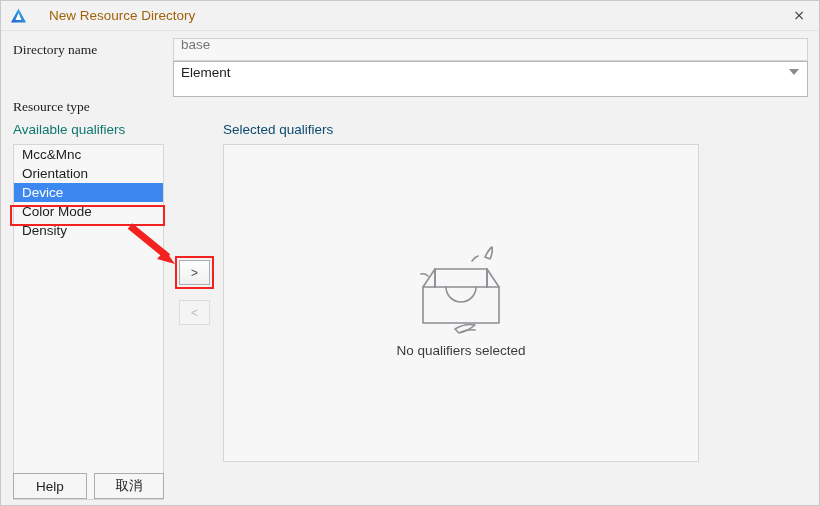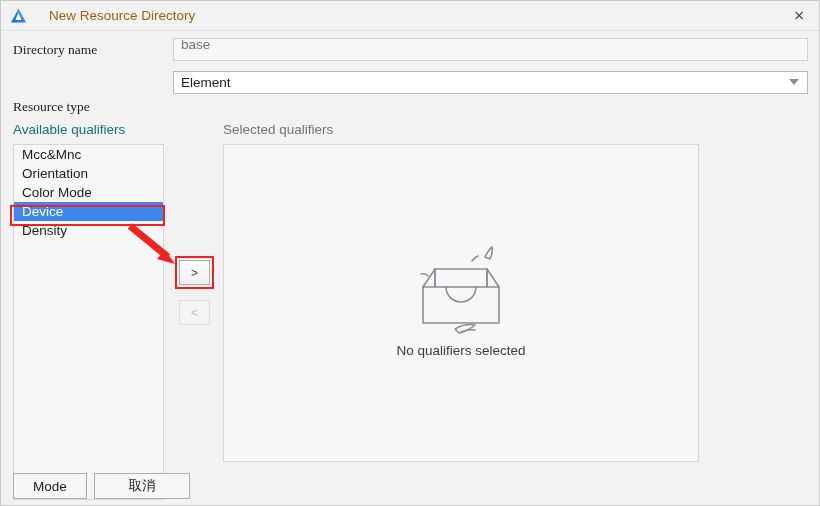--- a/index.html
+++ b/index.html
@@ -78,22 +78,22 @@
     border: 1px solid #d2d2d2;
     font-size: 13.5px;
     color: #9a9a9a;
     padding: 0 0 10px 7px;
     line-height: 21px;
     font-family: "Liberation Sans", sans-serif;
     outline: none;
   }
   #field-restype {
     position: absolute;
-    left: 172px; top: 70px;
-    width: 635px; height: 23px;
+    left: 172px; top: 60px;
+    width: 635px; height: 36px;
     box-sizing: border-box;
     background: #ffffff;
     border: 1px solid #b8b8b8;
   }
   #field-restype .value {
     position: absolute;
     left: 7px; top: 0;
     line-height: 21px;
     font-size: 13.5px;
     color: #1d1d1d;
@@ -112,21 +112,21 @@
     position: absolute;
     left: 12px; top: 121px;
     font-size: 13.5px;
     color: #0f766e;
     white-space: nowrap;
   }
   #heading-selected {
     position: absolute;
     left: 222px; top: 121px;
     font-size: 13.5px;
-    color: #737373;
+    color: #0c4a6e;
     white-space: nowrap;
   }
 
   
   #available-list {
     position: absolute;
     left: 12px; top: 143px;
     width: 151px; height: 356px;
     box-sizing: border-box;
     background: #f7f7f7;
@@ -237,21 +237,21 @@
     background: #f6f6f6;
     border: 1px solid #adadad;
     display: flex;
     align-items: center;
     justify-content: center;
     font-size: 13.5px;
     color: #1d1d1d;
     cursor: default;
   }
   #btn-help { left: 12px; top: 472px; width: 74px; }
-  #btn-cancel { left: 93px; top: 472px; width: 96px; }
+  #btn-cancel { left: 93px; top: 472px; width: 70px; }
   #btn-confirm {
     position: absolute;
     left: 735px; top: 470px;
     width: 73px; height: 30px;
     box-sizing: border-box;
     background: #3d88f0;
     border: 1px solid #3d88f0;
     display: flex;
     align-items: center;
     justify-content: center;
@@ -292,22 +292,22 @@
     <span class="value">Element</span>
     <span id="restype-arrow"></span>
   </div>
 
   <div id="heading-available">Available qualifiers</div>
   <div id="heading-selected">Selected qualifiers</div>
 
   <div id="available-list">
     <div class="list-item">Mcc&amp;Mnc</div>
     <div class="list-item">Orientation</div>
+    <div class="list-item selected">Device</div>
     <div class="list-item">Color Mode</div>
-    <div class="list-item selected">Device</div>
     <div class="list-item">Density</div>
   </div>
   <div id="anno-device-box"></div>
 
   <div id="btn-move-right">
     <span>&gt;</span>
   </div>
   <div id="btn-move-left">
     <span>&lt;</span>
   </div>
@@ -340,19 +340,19 @@
 
           <path d="M52 88 q10 -6 20 -4 q-7 6 -16 8 z"></path>
           <path d="M58 91 q8 -3 14 -2"></path>
         </g>
       </svg>
       <div id="empty-text">No qualifiers selected</div>
     </div>
   </div>
 
   <div class="footer-btn" id="btn-help">
-    <span>Mode</span>
+    <span>Help</span>
   </div>
   <div class="footer-btn" id="btn-cancel">
     <span>取消</span>
   </div>
 
 </div>
 
 </body></html>

